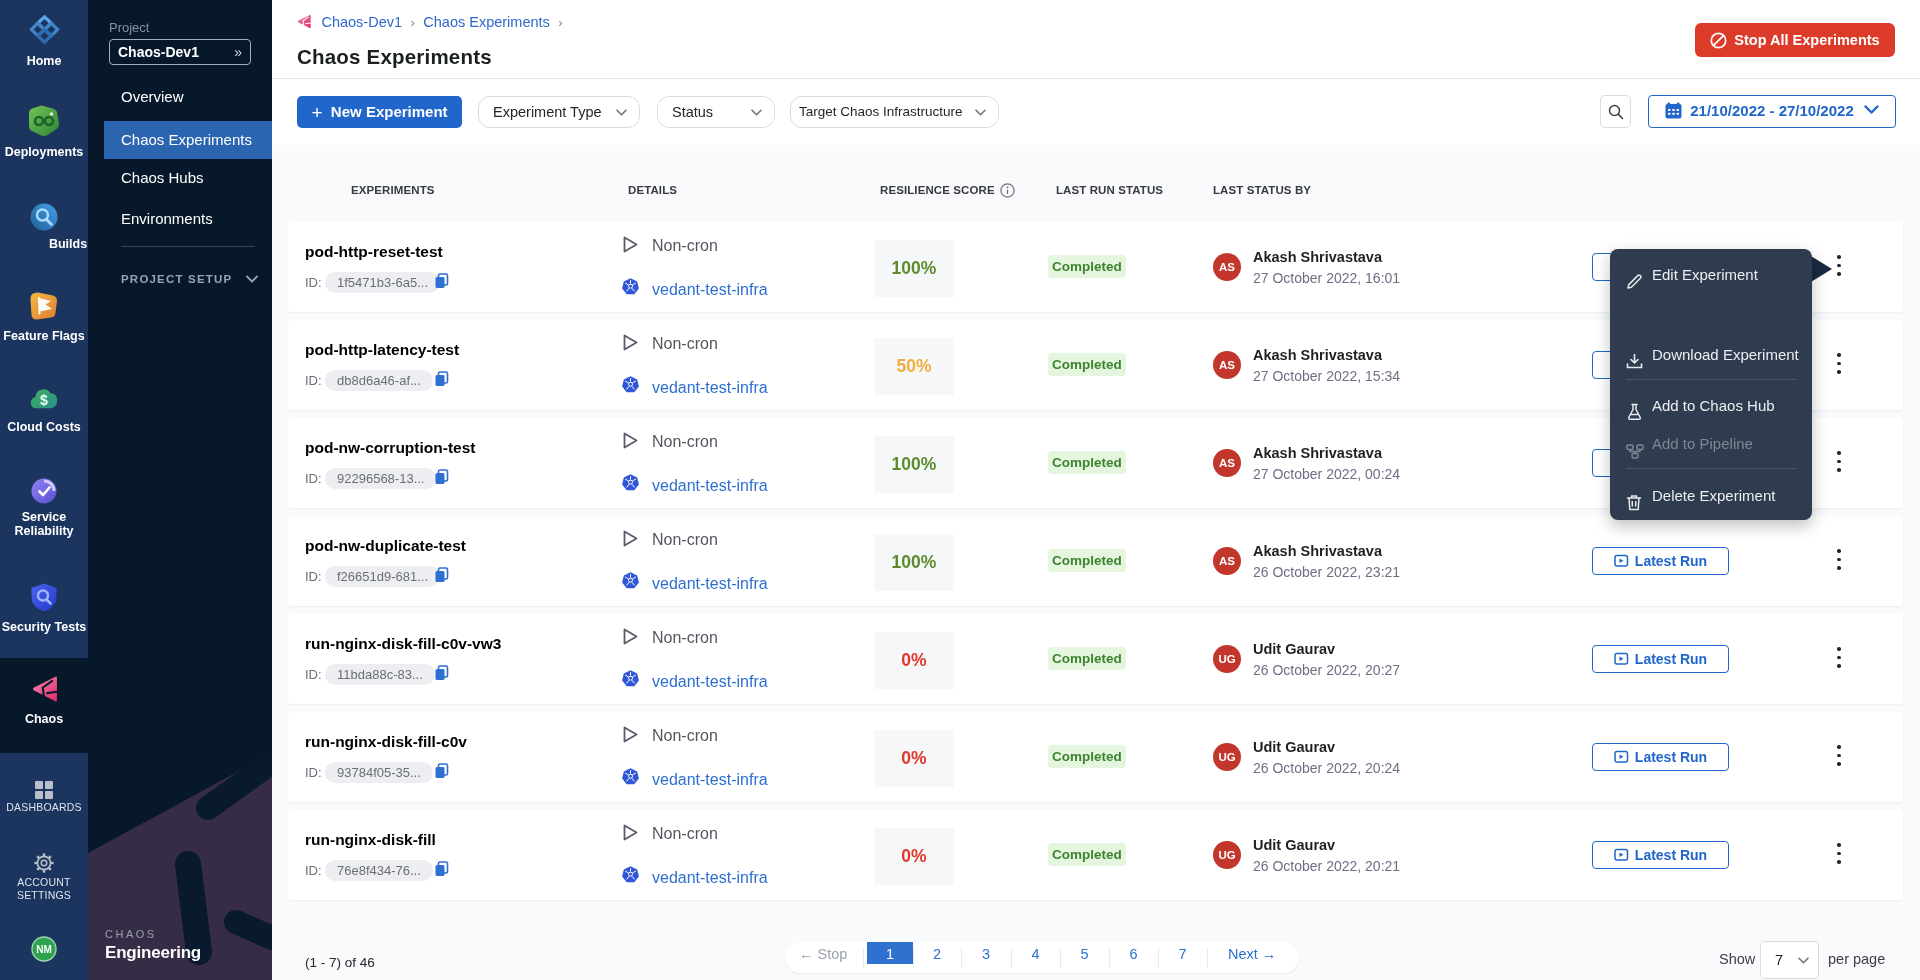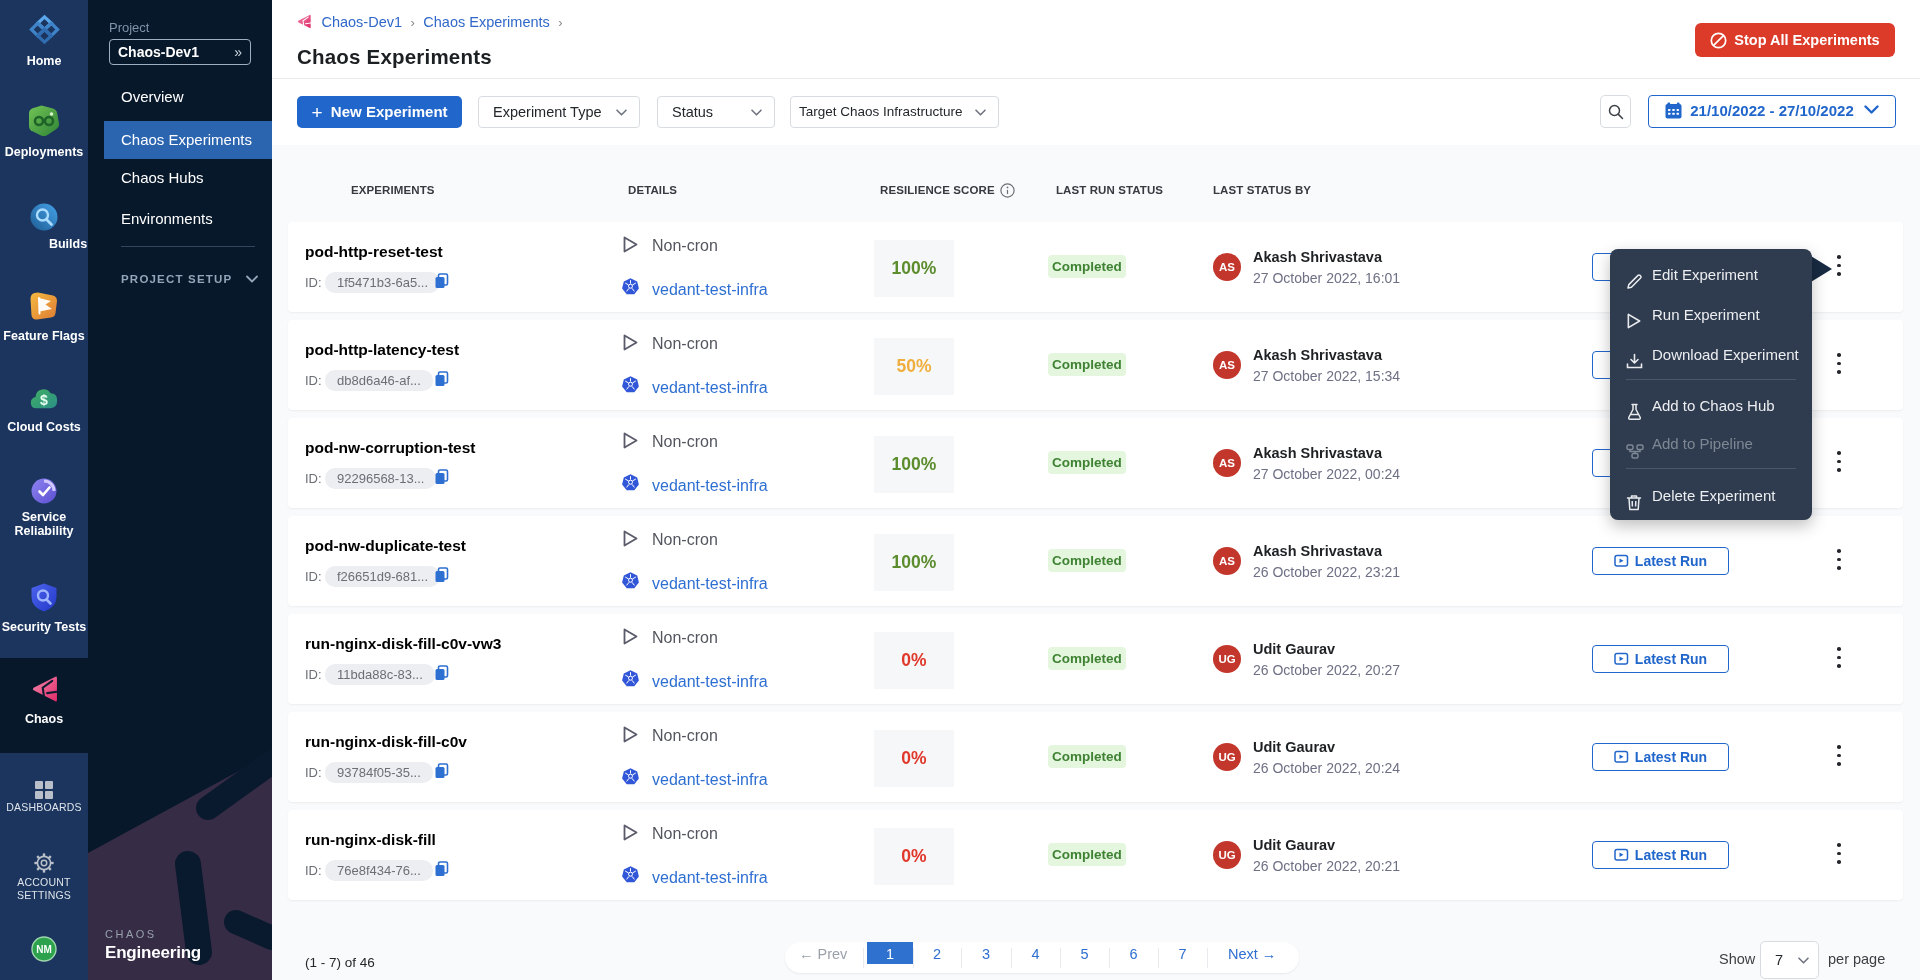--- a/index.html
+++ b/index.html
@@ -28,21 +28,21 @@
 
 
 #content { left:272px; top:0; width:1648px; height:980px; background:#fff; }
 #tablebg { left:272px; top:145px; width:1648px; height:835px; background:#f9fafb; }
 .crumb { font-size:14.5px; color:#3068c9; }
 .crumbsep { color:#858990; font-size:13px; }
 h1.title { position:absolute; left:297px; top:45px; font-size:20.5px; font-weight:700; color:#1c2023; letter-spacing:.2px; }
 #hdrline { left:272px; top:78px; width:1648px; height:1px; background:#e7e9eb; }
 
 .btn-blue { position:absolute; left:297px; top:96px; width:165px; height:32px; background:#2166cb; border-radius:5px; color:#fff; font-size:15px; font-weight:700; text-align:center; line-height:32px; }
-.drop { position:absolute; top:96px; height:32px; background:#fff; border:1px solid #d8dbe0; border-radius:4px; font-size:14.5px; color:#23262b; line-height:30px; padding-left:14px; }
+.drop { position:absolute; top:96px; height:32px; background:#fff; border:1px solid #d8dbe0; border-radius:12px; font-size:14.5px; color:#23262b; line-height:30px; padding-left:14px; }
 .drop .dchev { position:absolute; right:12px; top:12px; line-height:0; }
 .searchbtn { position:absolute; left:1600px; top:95px; width:31px; height:33px; background:#fff; border:1px solid #d8dbe0; border-radius:5px; }
 .datebtn { position:absolute; left:1648px; top:95px; width:248px; height:33px; background:#fff; border:1.5px solid #2166cb; border-radius:4px; color:#2166cb; font-weight:700; font-size:15px; line-height:30px; text-align:center; }
 .btn-red { position:absolute; left:1695px; top:23px; width:200px; height:34px; background:#dd3b2a; border-radius:6px; color:#fff; font-size:14.5px; font-weight:700; line-height:34px; text-align:center; }
 
 .thead { position:absolute; top:184px; font-size:11.5px; font-weight:700; color:#383a42; letter-spacing:.1px; }
 
 
 .row { position:absolute; left:288px; width:1615px; height:90px; background:#fff; border-radius:4px; box-shadow:0 1px 2px rgba(40,41,61,.06); }
 .ename { position:absolute; left:17px; top:21px; font-size:15.5px; font-weight:700; color:#000000; }
@@ -573,26 +573,20 @@
   </div>
 
   <div class="abs" id="menuArrow"></div>
   <div class="abs" id="menu">
     <div class="mitem" style="top:6px;color:#eceef1;">
         <span class="mic"><svg width="17" height="17" viewBox="0 0 17 17" fill="none" stroke="#e9ebee" stroke-width="1.5">
             <path d="M2 15 L2.8 11.6 L12 2.4 Q13 1.4 14 2.4 L14.6 3 Q15.6 4 14.6 5 L5.4 14.2 Z" stroke-linejoin="round"></path>
           </svg></span>
         <span class="mtxt">Edit Experiment</span>
       </div>
-    <div class="mitem" style="top:46px;color:#eceef1;">
-        <span class="mic"><svg width="16" height="18" viewBox="0 0 17 19" fill="none" stroke="#e9ebee" stroke-width="1.7">
-            <path d="M2.5 2.5 L14.5 9.5 L2.5 16.5 Z" stroke-linejoin="round"></path>
-          </svg></span>
-        <span class="mtxt">Run Experiment</span>
-      </div>
     <div class="mitem" style="top:137px;color:#eceef1;">
         <span class="mic"><svg width="17" height="18" viewBox="0 0 17 18" fill="none" stroke="#e9ebee" stroke-width="1.5">
             <path d="M6 1.5 L11 1.5 M7 1.8 L7 6.5 L3 14 Q2 16.3 4.2 16.3 L12.8 16.3 Q15 16.3 14 14 L10 6.5 L10 1.8" stroke-linecap="round" stroke-linejoin="round"></path>
             <line x1="4.6" y1="11.5" x2="12.4" y2="11.5"></line>
           </svg></span>
         <span class="mtxt">Add to Chaos Hub</span>
       </div>
     <div class="mitem" style="top:86px;color:#eceef1;">
         <span class="mic"><svg width="17" height="17" viewBox="0 0 17 17" fill="none" stroke="#e9ebee" stroke-width="1.6">
             <path d="M8.5 1.5 L8.5 9.5 M5 6.5 L8.5 10 L12 6.5" stroke-linecap="round" stroke-linejoin="round"></path>
@@ -618,21 +612,21 @@
         <span class="mtxt">Delete Experiment</span>
       </div>
     <div class="mdiv" style="top:130px;"></div>
     <div class="mdiv" style="top:219px;"></div>
   </div>
 
   <div class="abs" style="left:305px;top:955px;font-size:13.5px;color:#25272b;">(1 - 7) of 46</div>
   <div id="pager">
   <div class="abs" style="left:785px;top:942px;width:514px;height:31px;background:#fff;border-radius:16px;box-shadow:0 1px 2px rgba(40,41,61,.08);"></div>
   <div class="abs" style="left:867px;top:942px;width:46px;height:22px;background:#2e71ce;"></div>
-  <div class="abs" style="left:799px;top:946px;font-size:14.5px;color:#9ba1ab;">← Prev</div>
+  <div class="abs" style="left:799px;top:946px;font-size:14.5px;color:#9ba1ab;">← Stop</div>
   <div class="abs" style="left:867px;top:946px;width:46px;text-align:center;font-size:14.5px;color:#fff;">1</div>
   <div class="abs" style="left:913px;top:946px;width:48px;text-align:center;font-size:14.5px;color:#2e6fd2;">2</div>
   <div class="abs" style="left:961px;top:946px;width:50px;text-align:center;font-size:14.5px;color:#2e6fd2;">3</div>
   <div class="abs" style="left:1011px;top:946px;width:49px;text-align:center;font-size:14.5px;color:#2e6fd2;">4</div>
   <div class="abs" style="left:1060px;top:946px;width:49px;text-align:center;font-size:14.5px;color:#2e6fd2;">5</div>
   <div class="abs" style="left:1109px;top:946px;width:49px;text-align:center;font-size:14.5px;color:#2e6fd2;">6</div>
   <div class="abs" style="left:1158px;top:946px;width:49px;text-align:center;font-size:14.5px;color:#2e6fd2;">7</div>
   <div class="abs" style="left:1228px;top:946px;font-size:14.5px;color:#2e6fd2;">Next →</div>
   <div class="abs" style="left:863px;top:948px;width:1px;height:20px;background:#e8eaed;"></div>
   <div class="abs" style="left:913px;top:948px;width:1px;height:20px;background:#e8eaed;"></div>

